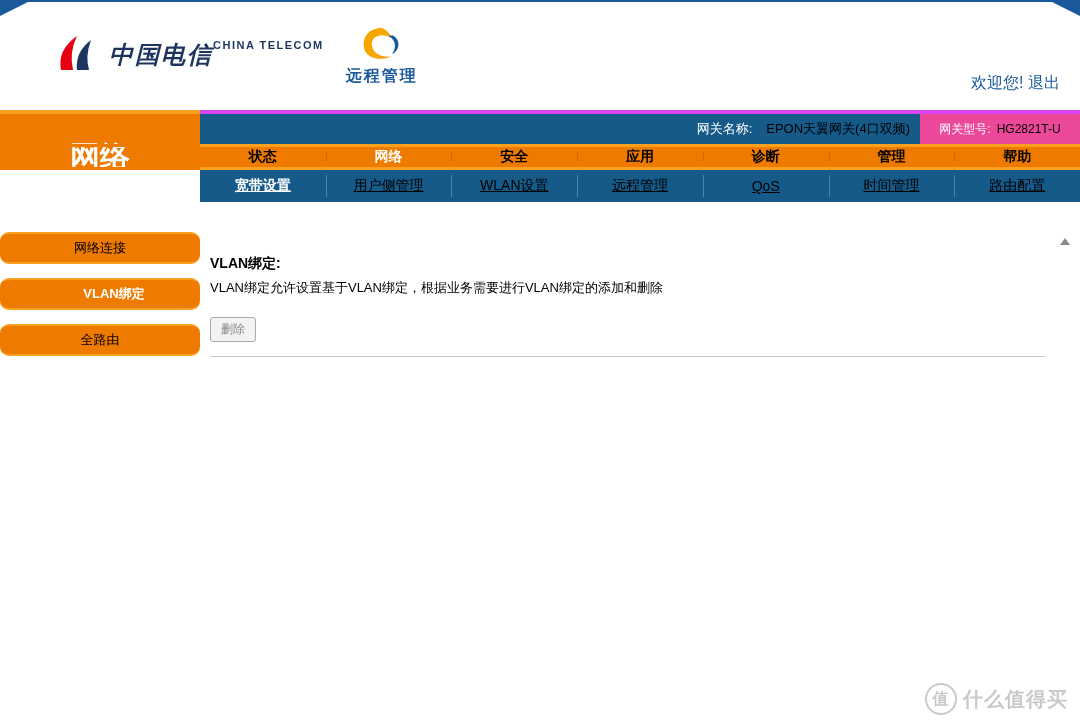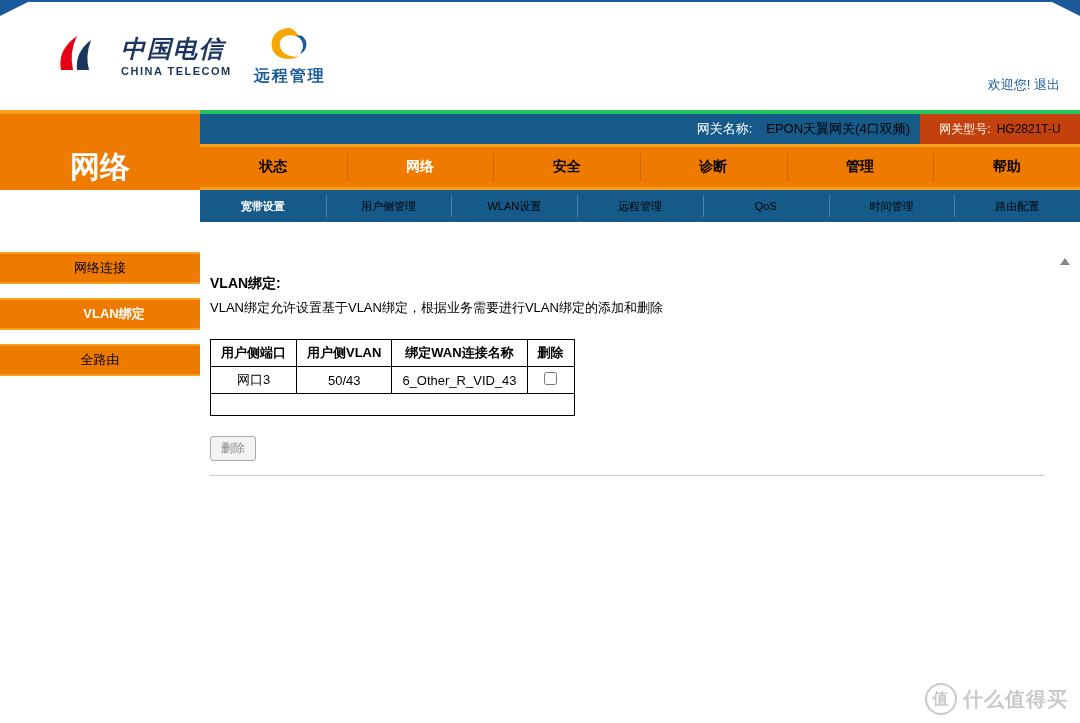--- a/index.html
+++ b/index.html
@@ -18,21 +18,21 @@
       display: flex;
       align-items: center;
       padding-left: 55px;
     }
     .logo-telecom {
       display: flex;
       align-items: center;
       gap: 8px;
     }
     .logo-telecom svg { display: block; }
-    .logo-text { display: flex; flex-direction: column; margin-left: 16px; justify-content: center;}
+    .logo-text { display: flex; flex-direction: row; margin-left: 4px; justify-content: center;}
     .logo-cn { font-size: 24px; font-weight: bold; color: #1c355e; letter-spacing: 2px; font-style: italic;}
     .logo-en { font-size: 11px; color: #1c355e; letter-spacing: 1.5px; font-weight: bold;}
     .logo-broadband {
       margin-left: 22px;
       display: flex;
       flex-direction: column;
       align-items: center;
     }
     .logo-broadband svg { display: block; margin-bottom: 4px;}
     .logo-broadband-text { color:#1a5a9a; font-size:16px; font-weight:bold; letter-spacing:2px;}
@@ -49,21 +49,21 @@
       top: 2px;
       width: 0; height: 0;
       border-top: 14px solid #1a5a9a;
     }
     .tri-left { left: 0; border-right: 28px solid transparent; }
     .tri-right { right: 0; border-left: 28px solid transparent; }
     .welcome-bar {
       position: absolute;
       right: 20px;
       bottom: 16px;
-      font-size: 13px;
+      font-size: 16px;
       color: #1a5a9a;
     }
     .welcome-bar a { color: #1a5a9a; text-decoration: none; cursor: pointer;}
     .banner-row {
       height: 34px;
       background: #165a8a;
       display: flex;
       align-items: stretch;
       color: #fff;
       font-size: 13px;
@@ -72,50 +72,50 @@
     .banner-orange-block {
       width: 200px;
       background: #ef7a00;
       border-top: 4px solid #f9a11f;
     }
     .banner-blue {
       flex:1;
       display:flex;
       align-items:center;
       position:relative;
-      border-top: 4px solid #22c55e;
+      border-top: 4px solid #d946ef;
       padding-left: 32px;
     }
     .banner-gateway-name {
       position: absolute;
       right: 170px;
       display: flex;
       align-items: center;
       gap: 14px;
       height: 100%;
     }
     .banner-gateway-name .lbl { color: #fff; }
     .banner-gateway-name .val { color: #000; }
     .banner-model {
       position: absolute;
       right: 0;
       top: 0;
       bottom: 0;
       width: 160px;
-      background: #c2410c;
+      background: #ec4899;
       display: flex;
       align-items: center;
       justify-content: center;
       gap: 6px;
       text-align: right;
     }
     .banner-model .lbl { color: #fff; font-size:12px;}
     .banner-model .val { color: #000; font-size:12px;}
     .nav-row {
-      height: 46px;
+      height: 26px;
       background: #ef7a00;
       display: flex;
       align-items: stretch;
       border-top: 3px solid #f9a11f;
       border-bottom: 3px solid #f9a11f;
     }
     .nav-side-title {
       width: 200px;
       background: #ef7a00;
       color: #fff;
@@ -168,23 +168,24 @@
     .subnav-items {
       flex:1;
       display:flex;
     }
     .subnav-item {
       flex:1;
       display:flex;
       align-items:center;
       justify-content:center;
       color:#000;
-      font-size:11px;
+      font-size:14px;
       cursor:pointer;
       position:relative;
+      text-decoration:underline;
     }
     .subnav-item + .subnav-item::before {
        content:"";
        position:absolute;
        left:0;top:5px;bottom:5px;
        width:1px;
        background:rgba(255,255,255,0.25);
     }
     .subnav-item.active { color:#fff; font-weight:bold;}
     .main-area {
@@ -200,20 +201,21 @@
       margin: 0 0 14px 0;
       background: #ef7a00;
       border-top: 2px solid #f9a11f;
       border-bottom: 2px solid #f9a11f;
       color:#000;
       font-size:13px;
       display:flex;
       align-items:center;
       justify-content:center;
       cursor:pointer;
+      border-radius:9px;
     }
     .side-item.active { color:#fff; font-weight:bold;padding-left:28px;}
     .content {
       flex:1;
       padding: 53px 18px 10px 10px;
       font-size:13px;
       color:#000;
       position:relative;
     }
     .content h4 { font-size:14px; font-weight:bold; margin-bottom:6px;}
@@ -318,20 +320,21 @@
     </div>
   </div>
 </div>
 
 <div class="nav-row">
   <div class="nav-side-title">网络</div>
   <div class="nav-items" id="nav-items">
       <div class="nav-item">状态</div>
       <div class="nav-item active">网络</div>
       <div class="nav-item">安全</div>
+      <div class="nav-item">应用</div>
       <div class="nav-item">诊断</div>
       <div class="nav-item">管理</div>
       <div class="nav-item">帮助</div>
     </div>
 </div>
 
 <div class="subnav-row">
   <div class="subnav-spacer"></div>
   <div class="subnav-items" id="subnav-items">
       <div class="subnav-item active">宽带设置</div>
@@ -347,41 +350,20 @@
 <div class="main-area">
   <div class="sidebar" id="sidebar">
       <div class="side-item">网络连接</div>
       <div class="side-item active">VLAN绑定</div>
       <div class="side-item">全路由</div>
     </div>
   <div class="content">
     <div class="scroll-tri"></div>
     <h4>VLAN绑定:</h4>
     <div>VLAN绑定允许设置基于VLAN绑定，根据业务需要进行VLAN绑定的添加和删除</div>
-    <table class="vlan-table">
-      <thead>
-          <tr id="tbl-head">
-            <th>用户侧端口</th>
-            <th>用户侧VLAN</th>
-            <th>绑定WAN连接名称</th>
-            <th>删除</th>
-          </tr>
-        </thead>
-      <tbody id="tbl-body">
-          <tr>
-            <td>网口3</td>
-            <td>50/43</td>
-            <td>6_Other_R_VID_43</td>
-            <td><input type="checkbox" style=""></td>
-          </tr>
-          <tr class="spacer">
-            <td colspan="4"></td>
-          </tr>
-        </tbody>
-    </table>
     <button class="delete-btn">删除</button>
     <hr class="content-hr">
   </div>
 </div>
 
 <div class="watermark">
   <span class="circle">值</span>
   <span>什么值得买</span>
 </div>
 

